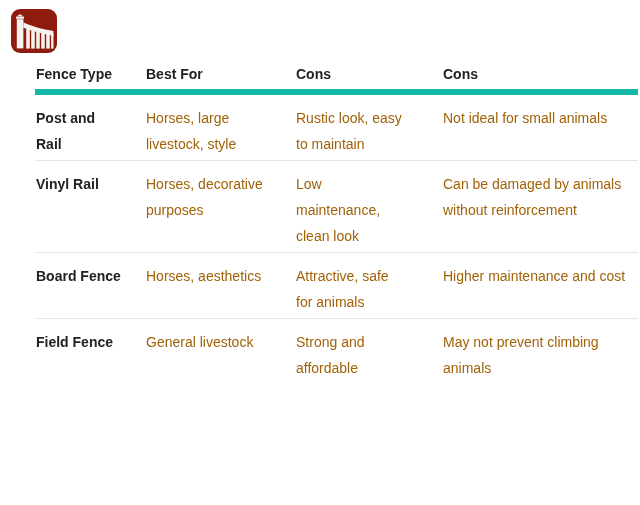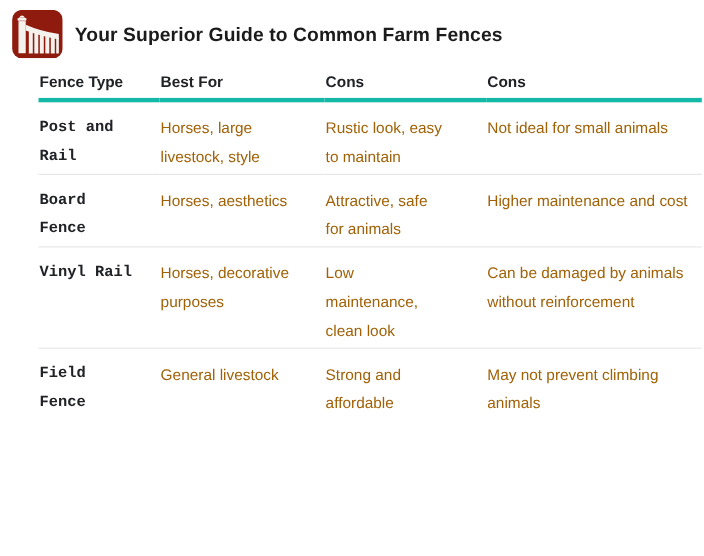--- a/index.html
+++ b/index.html
@@ -37,37 +37,36 @@
   .fence-table col.c3 { width: 147px; }
   .fence-table col.c4 { width: 196px; }
 
   .fence-table th {
     text-align: left;
     font-size: 14px;
     font-weight: bold;
     color: #202226;
     line-height: 26px;
     padding: 0 24px 2px 1px;
-    border-bottom: 4px solid #14b8a6;
+    border-bottom: 6px solid #14b8a6;
     white-space: nowrap;
   }
   .fence-table td {
     vertical-align: top;
     font-size: 14px;
     line-height: 26px;
     color: #a16207;
     padding: 10px 24px 3px 1px;
     border-bottom: 1px solid #e5e5e8;
   }
   .fence-table td.c3 { padding-right: 35px; }
   .fence-table td.c4, .fence-table th.c4 { padding-right: 10px; }
   .fence-table td.fence-type {
     font-weight: bold;
     color: #202226;
-    font-family: Liberation Mono, monospace;
   }
   .fence-table tr:last-child td { border-bottom: none; }
 </style>
 </head>
 <body>
 
 <div class="page">
 
   <div class="guide-header">
     <div class="logo-wrap">
@@ -83,21 +82,20 @@
 
           <rect x="15.2" y="18.6" width="3.6" height="21"></rect>
           <rect x="20.2" y="20.6" width="3.6" height="19"></rect>
           <rect x="25.2" y="22.2" width="3.6" height="17.4"></rect>
           <rect x="30.2" y="23.4" width="3.6" height="16.2"></rect>
           <rect x="35.2" y="24.4" width="3.6" height="15.2"></rect>
           <rect x="40.1" y="25.2" width="2.4" height="14.4"></rect>
         </g>
       </svg>
     </div>
-    <div class="guide-title">Your Superior Guide to Common Farm Fences</div>
   </div>
 
   <table class="fence-table">
     <colgroup>
         <col class="c1">
         <col class="c2">
         <col class="c3">
         <col class="c4">
       </colgroup>
     <thead>
@@ -109,30 +107,30 @@
       </tr>
     </thead>
     <tbody>
       <tr>
         <td class="c1 fence-type">Post and Rail</td>
         <td class="c2">Horses, large livestock, style</td>
         <td class="c3">Rustic look, easy to maintain</td>
         <td class="c4">Not ideal for small animals</td>
       </tr>
       <tr>
+        <td class="c1 fence-type">Vinyl Rail</td>
+        <td class="c2">Horses, decorative purposes</td>
+        <td class="c3">Low maintenance, clean look</td>
+        <td class="c4">Can be damaged by animals without reinforcement</td>
+      </tr>
+      <tr>
         <td class="c1 fence-type">Board Fence</td>
         <td class="c2">Horses, aesthetics</td>
         <td class="c3">Attractive, safe for animals</td>
         <td class="c4">Higher maintenance and cost</td>
-      </tr>
-      <tr>
-        <td class="c1 fence-type">Vinyl Rail</td>
-        <td class="c2">Horses, decorative purposes</td>
-        <td class="c3">Low maintenance, clean look</td>
-        <td class="c4">Can be damaged by animals without reinforcement</td>
       </tr>
       <tr>
         <td class="c1 fence-type">Field Fence</td>
         <td class="c2">General livestock</td>
         <td class="c3">Strong and affordable</td>
         <td class="c4">May not prevent climbing animals</td>
       </tr>
     </tbody>
   </table>
 

